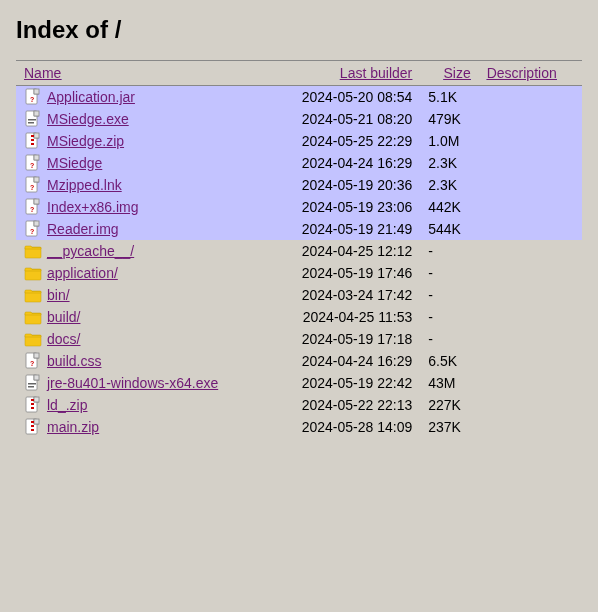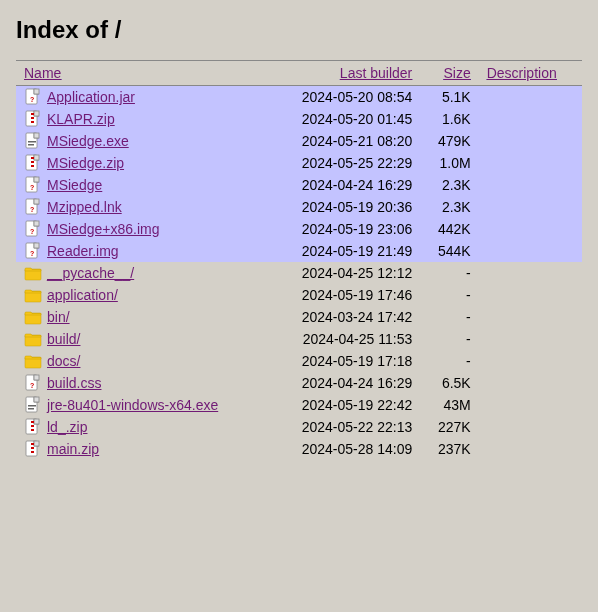--- a/index.html
+++ b/index.html
@@ -42,21 +42,20 @@
       text-align: left;
     }
     .file-table tbody tr td {
       padding: 2px 8px;
       white-space: nowrap;
     }
     .file-table tbody tr td.col-modified {
       text-align: right;
     }
     .file-table tbody tr td.col-size {
-      text-align: right;
     }
     .file-table tbody tr td.col-desc {
       text-align: left;
     }
     .row-highlight {
       background: #c3c3ff;
     }
     a {
       color: #701a75;
       text-decoration: underline;
@@ -112,59 +111,41 @@
         <td class="col-size">5.1K</td>
         <td class="col-desc"></td>
       </tr>
       <tr class="row-highlight">
         <td>
           <div class="name-cell">
             <span class="icon"><svg viewBox="0 0 18 18" xmlns="http://www.w3.org/2000/svg">
       <rect x="2" y="1" width="11" height="15" rx="1" fill="#fff" stroke="#888" stroke-width="0.8"></rect>
       <path d="M10 1 L15 6 L10 6Z" fill="#ccc" stroke="#888" stroke-width="0.8"></path>
       <rect x="10" y="1" width="5" height="5" rx="0" fill="#ddd" stroke="#888" stroke-width="0.8"></rect>
+      <rect x="4" y="9" width="8" height="1.5" fill="#666"></rect>
+      <rect x="4" y="12" width="6" height="1.5" fill="#666"></rect>
+    </svg></span>
+            <a href="#">MSiedge.exe</a>
+          </div>
+        </td>
+        <td class="col-modified">2024-05-21 08:20</td>
+        <td class="col-size">479K</td>
+        <td class="col-desc"></td>
+      </tr>
+      <tr class="row-highlight">
+        <td>
+          <div class="name-cell">
+            <span class="icon"><svg viewBox="0 0 18 18" xmlns="http://www.w3.org/2000/svg">
+      <rect x="2" y="1" width="11" height="15" rx="1" fill="#fff" stroke="#888" stroke-width="0.8"></rect>
+      <path d="M10 1 L15 6 L10 6Z" fill="#ccc" stroke="#888" stroke-width="0.8"></path>
+      <rect x="10" y="1" width="5" height="5" rx="0" fill="#ddd" stroke="#888" stroke-width="0.8"></rect>
       <rect x="7" y="3" width="3" height="2" fill="#c00"></rect>
       <rect x="7" y="7" width="3" height="2" fill="#c00"></rect>
       <rect x="7" y="11" width="3" height="2" fill="#c00"></rect>
     </svg></span>
-            <a href="#">KLAPR.zip</a>
-          </div>
-        </td>
-        <td class="col-modified">2024-05-20 01:45</td>
-        <td class="col-size">1.6K</td>
-        <td class="col-desc"></td>
-      </tr>
-      <tr class="row-highlight">
-        <td>
-          <div class="name-cell">
-            <span class="icon"><svg viewBox="0 0 18 18" xmlns="http://www.w3.org/2000/svg">
-      <rect x="2" y="1" width="11" height="15" rx="1" fill="#fff" stroke="#888" stroke-width="0.8"></rect>
-      <path d="M10 1 L15 6 L10 6Z" fill="#ccc" stroke="#888" stroke-width="0.8"></path>
-      <rect x="10" y="1" width="5" height="5" rx="0" fill="#ddd" stroke="#888" stroke-width="0.8"></rect>
-      <rect x="4" y="9" width="8" height="1.5" fill="#666"></rect>
-      <rect x="4" y="12" width="6" height="1.5" fill="#666"></rect>
-    </svg></span>
-            <a href="#">MSiedge.exe</a>
-          </div>
-        </td>
-        <td class="col-modified">2024-05-21 08:20</td>
-        <td class="col-size">479K</td>
-        <td class="col-desc"></td>
-      </tr>
-      <tr class="row-highlight">
-        <td>
-          <div class="name-cell">
-            <span class="icon"><svg viewBox="0 0 18 18" xmlns="http://www.w3.org/2000/svg">
-      <rect x="2" y="1" width="11" height="15" rx="1" fill="#fff" stroke="#888" stroke-width="0.8"></rect>
-      <path d="M10 1 L15 6 L10 6Z" fill="#ccc" stroke="#888" stroke-width="0.8"></path>
-      <rect x="10" y="1" width="5" height="5" rx="0" fill="#ddd" stroke="#888" stroke-width="0.8"></rect>
-      <rect x="7" y="3" width="3" height="2" fill="#c00"></rect>
-      <rect x="7" y="7" width="3" height="2" fill="#c00"></rect>
-      <rect x="7" y="11" width="3" height="2" fill="#c00"></rect>
-    </svg></span>
             <a href="#">MSiedge.zip</a>
           </div>
         </td>
         <td class="col-modified">2024-05-25 22:29</td>
         <td class="col-size">1.0M</td>
         <td class="col-desc"></td>
       </tr>
       <tr class="row-highlight">
         <td>
           <div class="name-cell">
@@ -199,21 +180,21 @@
       </tr>
       <tr class="row-highlight">
         <td>
           <div class="name-cell">
             <span class="icon"><svg viewBox="0 0 18 18" xmlns="http://www.w3.org/2000/svg">
       <rect x="2" y="1" width="11" height="15" rx="1" fill="#fff" stroke="#888" stroke-width="0.8"></rect>
       <path d="M10 1 L15 6 L10 6Z" fill="#ccc" stroke="#888" stroke-width="0.8"></path>
       <rect x="10" y="1" width="5" height="5" rx="0" fill="#ddd" stroke="#888" stroke-width="0.8"></rect>
       <text x="6" y="14" font-size="7" fill="#c00" font-weight="bold">?</text>
     </svg></span>
-            <a href="#">MSiedge+x86.img</a>
+            <a href="#">Index+x86.img</a>
           </div>
         </td>
         <td class="col-modified">2024-05-19 23:06</td>
         <td class="col-size">442K</td>
         <td class="col-desc"></td>
       </tr>
       <tr class="row-highlight">
         <td>
           <div class="name-cell">
             <span class="icon"><svg viewBox="0 0 18 18" xmlns="http://www.w3.org/2000/svg">

